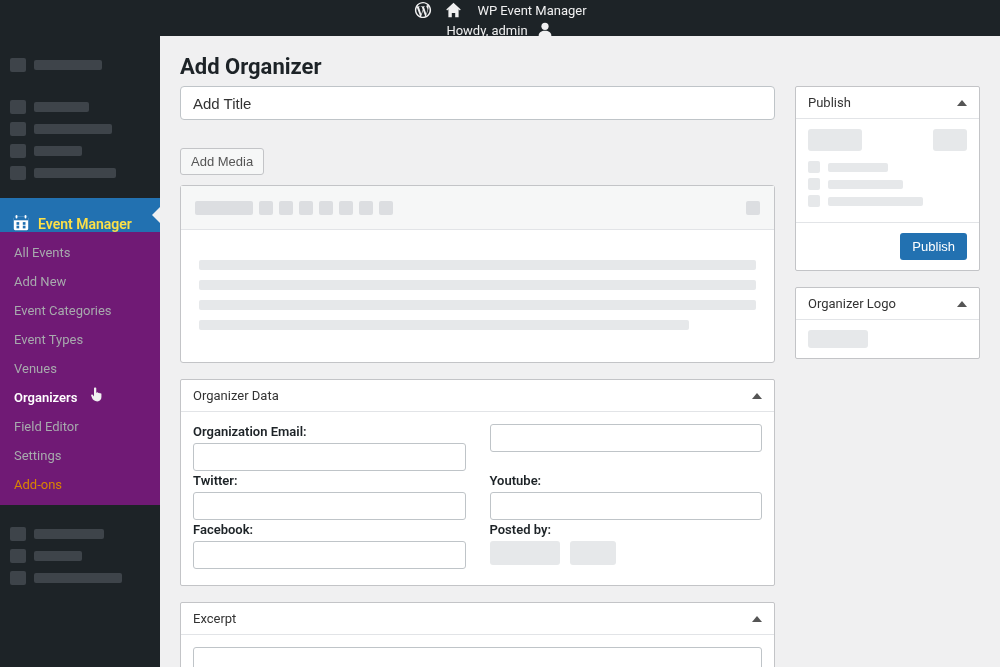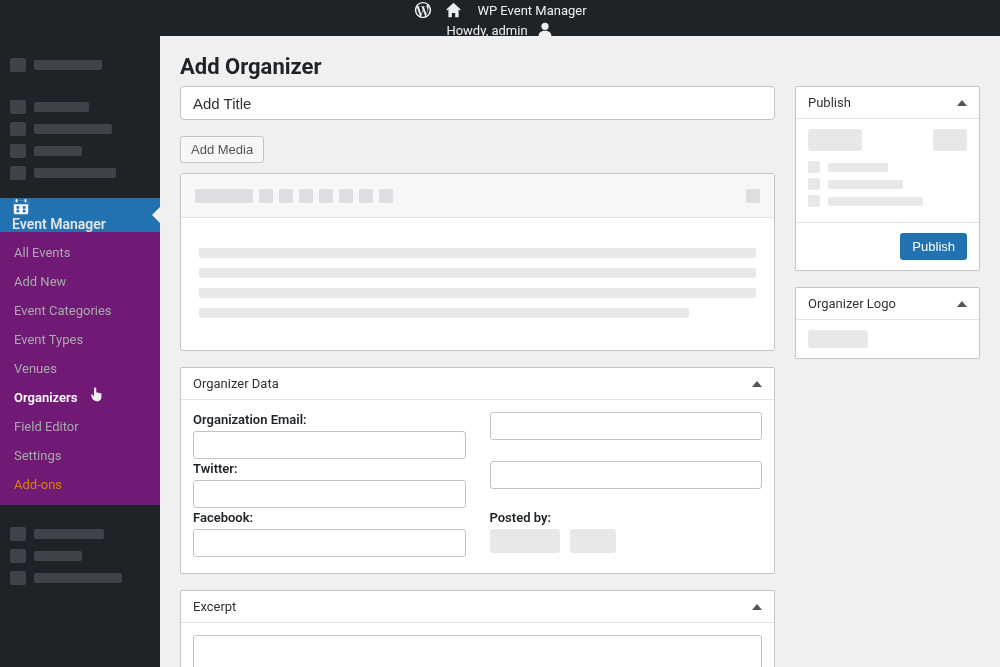--- a/index.html
+++ b/index.html
@@ -9,37 +9,37 @@
 .topbar-icon { width: 20px; height: 20px; display: flex; align-items: center; justify-content: center; }
 .topbar-title { font-size: 13px; padding-left: 4px; }
 .topbar-right { display: flex; align-items: center; gap: 8px; font-size: 13px; }
 .avatar-icon svg { width: 18px; height: 18px; }
 .container { display: flex; height: calc(667px - 36px); }
 .sidebar { width: 160px; background: #1d2327; color: #f0f0f1; font-size: 14px; padding: 8px 0 0 0; }
 .sb-dummy-group { padding: 6px 10px 10px 10px; }
 .sb-dummy-row { display: flex; align-items: center; gap: 8px; margin: 8px 0; }
 .sb-dummy-sq { width: 16px; height: 14px; background: #3e444a; border-radius: 2px; }
 .sb-dummy-bar { height: 10px; background: #3e444a; border-radius: 2px; }
-.sb-active { display: flex; align-items: flex-start; position: relative; height: 34px; background: #2271b1; color: #e5e5e5; font-weight: 600; padding: 0 12px; font-size: 14px; cursor: pointer; flex-direction: column; }
+.sb-active { display: flex; align-items: flex-end; position: relative; height: 34px; background: #2271b1; color: #fde047; font-weight: 600; padding: 0 12px; font-size: 14px; cursor: pointer; }
 .sb-active .sb-cal-icon { margin-right: 8px; display: flex; }
 .sb-active .sb-pointer { position: absolute; right: -0px; top: 50%; transform: translateY(-50%); width: 0; height: 0; border-top: 8px solid transparent; border-bottom: 8px solid transparent; border-right: 8px solid #f0f0f1; }
 .sb-sub { background: #701a75; padding: 6px 0; }
 .sb-sub-item { padding: 7px 14px; color: #a7aaad; font-size: 13px; cursor: pointer; position: relative; }
 .sb-sub-item.current { color: #fff; font-weight: 600; }
 .sb-sub-item.addon { color: #d98500; }
 .hand-cursor { position: absolute; left: 89px; top: 3px; }
 .hand-cursor svg { width: 16px; height: 18px; fill: #f0f0f1; }
 .main { flex: 1; background: #f0f0f1; overflow: auto; padding: 18px 20px; }
 .page-title { font-size: 22px; font-weight: 700; color: #1d2327; margin-bottom: 7px; }
 .columns { display: flex; gap: 20px; align-items: flex-start; }
 .col-main { flex: 1; }
 .col-side { width: 185px; }
 .title-input { width: 100%; height: 34px; border: 1px solid #bfc4c8; border-radius: 4px; padding: 0 12px; font-size: 15px; color: #333; font-weight: 500; background: #fff; }
 .title-input::placeholder { color: #333; font-weight: 500; }
-.add-media-btn { margin-top: 16px; border: 1px solid #c3c4c7; background: #f6f7f7; color: #555; padding: 5px 10px; border-radius: 3px; font-size: 13px; cursor: pointer; }
+.add-media-btn { margin-top: 28px; border: 1px solid #c3c4c7; background: #f6f7f7; color: #555; padding: 5px 10px; border-radius: 3px; font-size: 13px; cursor: pointer; }
 .editor-box { margin-top: 10px; border: 1px solid #c3c4c7; background: #fff; border-radius: 3px; }
 .editor-toolbar { height: 44px; background: #f6f7f7; border-bottom: 1px solid #e2e4e7; display: flex; align-items: center; justify-content: space-between; padding: 0 14px; }
 .etb-left { display: flex; gap: 6px; align-items: center; }
 .etb-ctrl { height: 14px; background: #dcdee1; border-radius: 2px; }
 .etb-sq { width: 14px; height: 14px; background: #dcdee1; border-radius: 2px; }
 .editor-body { padding: 20px 18px 22px 18px; }
 .ed-line { height: 10px; background: #e6e8ea; border-radius: 2px; margin: 10px 0; }
 .meta-box { margin-top: 16px; border: 1px solid #c3c4c7; background: #fff; border-radius: 2px; }
 .meta-head { height: 32px; display: flex; align-items: center; justify-content: space-between; padding: 0 12px; border-bottom: 1px solid #e2e4e7; font-size: 13px; color: #333; }
 .tri { width: 0; height: 0; border-left: 5px solid transparent; border-right: 5px solid transparent; border-bottom: 6px solid #555; cursor: pointer; }
@@ -201,20 +201,21 @@
                 <input class="text-input" style="">
               </div>
               <div class="form-field">
                 <input class="text-input" style="">
               </div>
               <div class="form-field">
                 <label>Twitter:</label>
                 <input class="text-input" style="">
               </div>
               <div class="form-field">
+                <label>Youtube:</label>
                 <input class="text-input" style="">
               </div>
               <div class="form-field">
                 <label>Facebook:</label>
                 <input class="text-input" style="">
               </div>
               <div class="form-field">
                 <label>Posted by:</label>
                 <div class="posted-by-row">
                   <div class="pb-sel" style="width:70px"></div>

